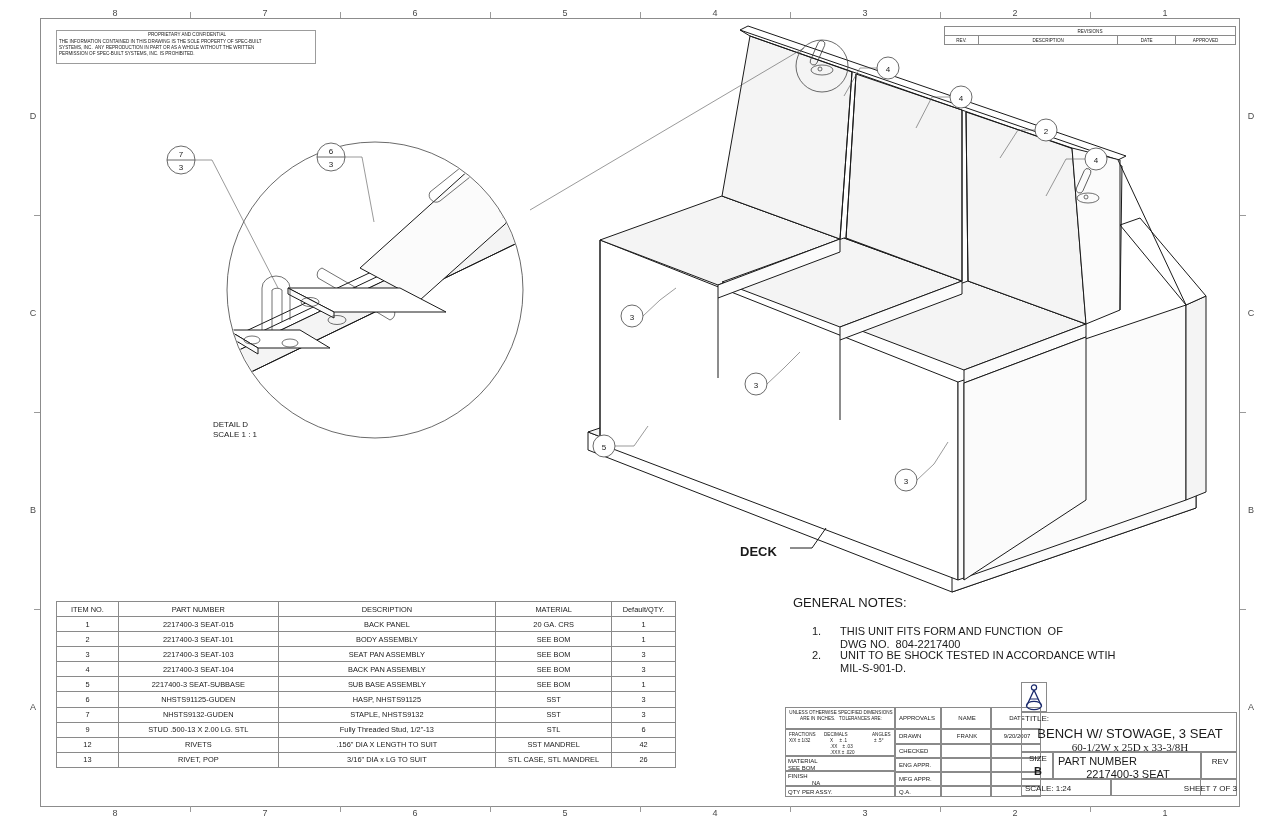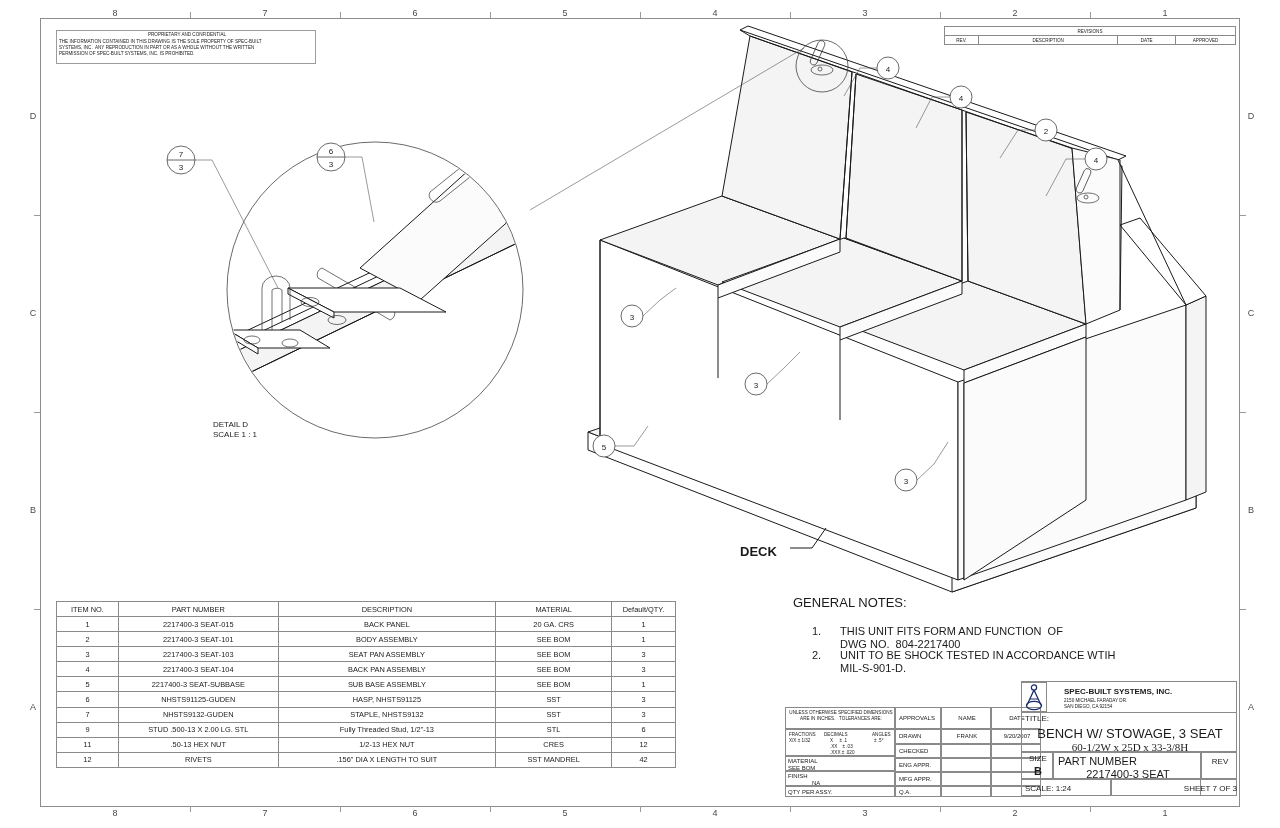--- a/index.html
+++ b/index.html
@@ -227,32 +227,32 @@
           <td class="c-qty">3</td>
         </tr>
         <tr>
           <td class="c-item">9</td>
           <td class="c-pn">STUD .500-13 X 2.00 LG. STL</td>
           <td class="c-desc">Fully Threaded Stud, 1/2"-13</td>
           <td class="c-mat">STL</td>
           <td class="c-qty">6</td>
         </tr>
         <tr>
-          <td class="c-item">11</td>
-          <td class="c-pn">.50-13 HEX NUT</td>
-          <td class="c-desc">1/2-13 HEX NUT</td>
-          <td class="c-mat">CRES</td>
-          <td class="c-qty">12</td>
-        </tr>
-        <tr>
           <td class="c-item">12</td>
           <td class="c-pn">RIVETS</td>
           <td class="c-desc">.156" DIA X LENGTH TO SUIT</td>
           <td class="c-mat">SST MANDREL</td>
           <td class="c-qty">42</td>
+        </tr>
+        <tr>
+          <td class="c-item">13</td>
+          <td class="c-pn">RIVET, POP</td>
+          <td class="c-desc">3/16" DIA x LG TO SUIT</td>
+          <td class="c-mat">STL CASE, STL MANDREL</td>
+          <td class="c-qty">26</td>
         </tr>
       </tbody>
   </table>
 
   <div>
     <div class="txt xl" style="left:793px; top:595px;">GENERAL NOTES:</div>
 
     <div class="txt lg" style="left:812px; top:624px;">1.</div>
     <div class="txt lg" style="left:840px; top:624px;">THIS UNIT FITS FORM AND FUNCTION  OF</div>
     <div class="txt lg" style="left:840px; top:637px;">DWG NO.  804-2217400</div>
@@ -332,25 +332,20 @@
     </div>
     <div class="cell" style="left:156px; top:91px; width:50px; height:14px;"></div>
     <div class="cell" style="left:206px; top:91px; width:50px; height:14px;"></div>
 
     <div class="cell" style="left:110px; top:105px; width:46px; height:11px;">
       <div class="txt sm" style="left:3px; top:2px;">Q.A.</div>
     </div>
     <div class="cell" style="left:156px; top:105px; width:50px; height:11px;"></div>
     <div class="cell" style="left:206px; top:105px; width:50px; height:11px;"></div>
 
-    <div class="cell" style="left:236px; top:0; width:216px; height:31px; border-bottom:none;">
-      <div class="txt md bold" style="left:42px; top:5px;">SPEC-BUILT SYSTEMS, INC.</div>
-      <div class="txt tiny" style="left:42px; top:16px;">2150 MICHAEL FARADAY DR.</div>
-      <div class="txt tiny" style="left:42px; top:22px;">SAN DIEGO, CA 92154</div>
-    </div>
 
     <div class="cell" style="left:236px; top:31px; width:216px; height:40px;">
       <div class="txt md" style="left:3px; top:1px;">TITLE:</div>
       <div class="txt xl ctr" style="left:0; top:13px; width:216px;">BENCH W/ STOWAGE, 3 SEAT</div>
       <div class="txt lg ctr" style="left:0; top:27px; width:216px;font-family:Liberation Serif, serif;">60-1/2W x 25D x 33-3/8H</div>
     </div>
 
     <div class="cell" style="left:236px; top:71px; width:32px; height:27px;padding-left:12px;">
       <div class="txt md ctr" style="left:0; top:1px;  width:32px;">SIZE</div>
       <div class="txt lg bold ctr" style="left:0; top:11px; width:32px;">B</div>

